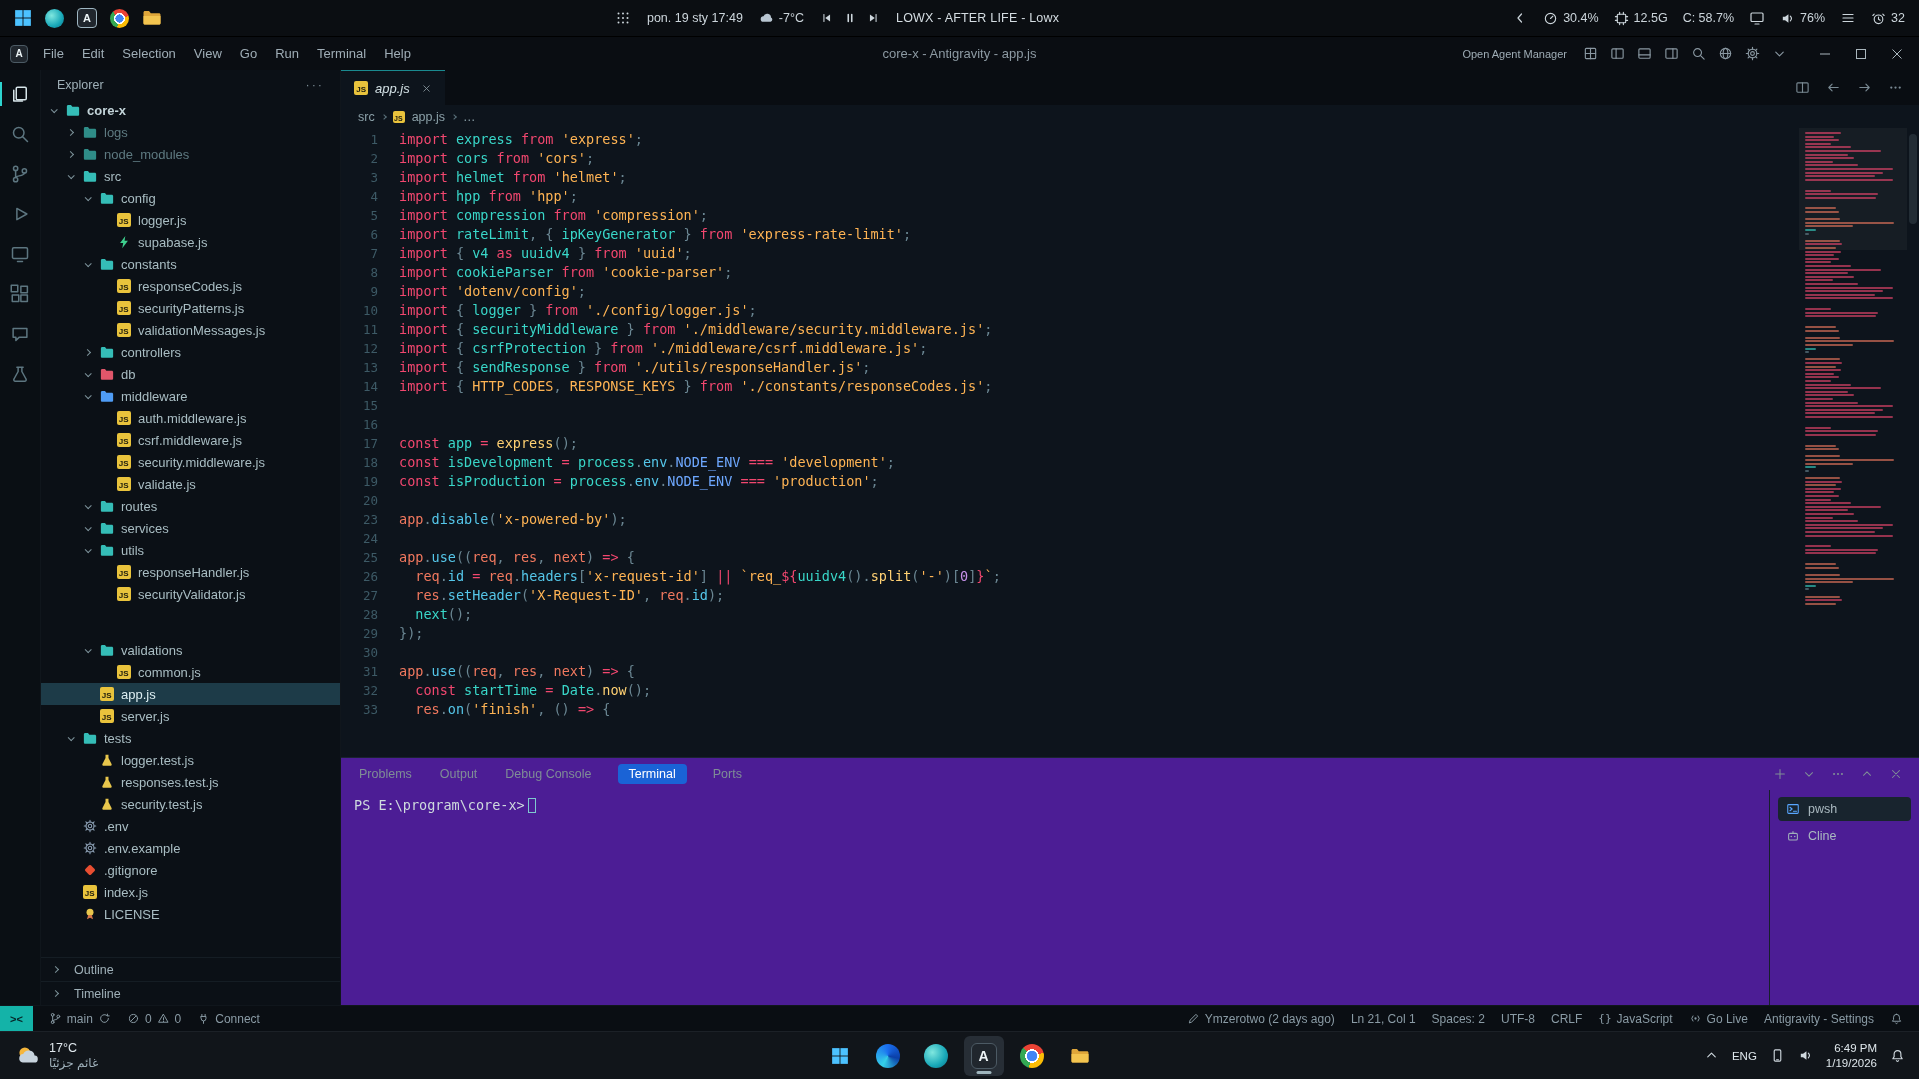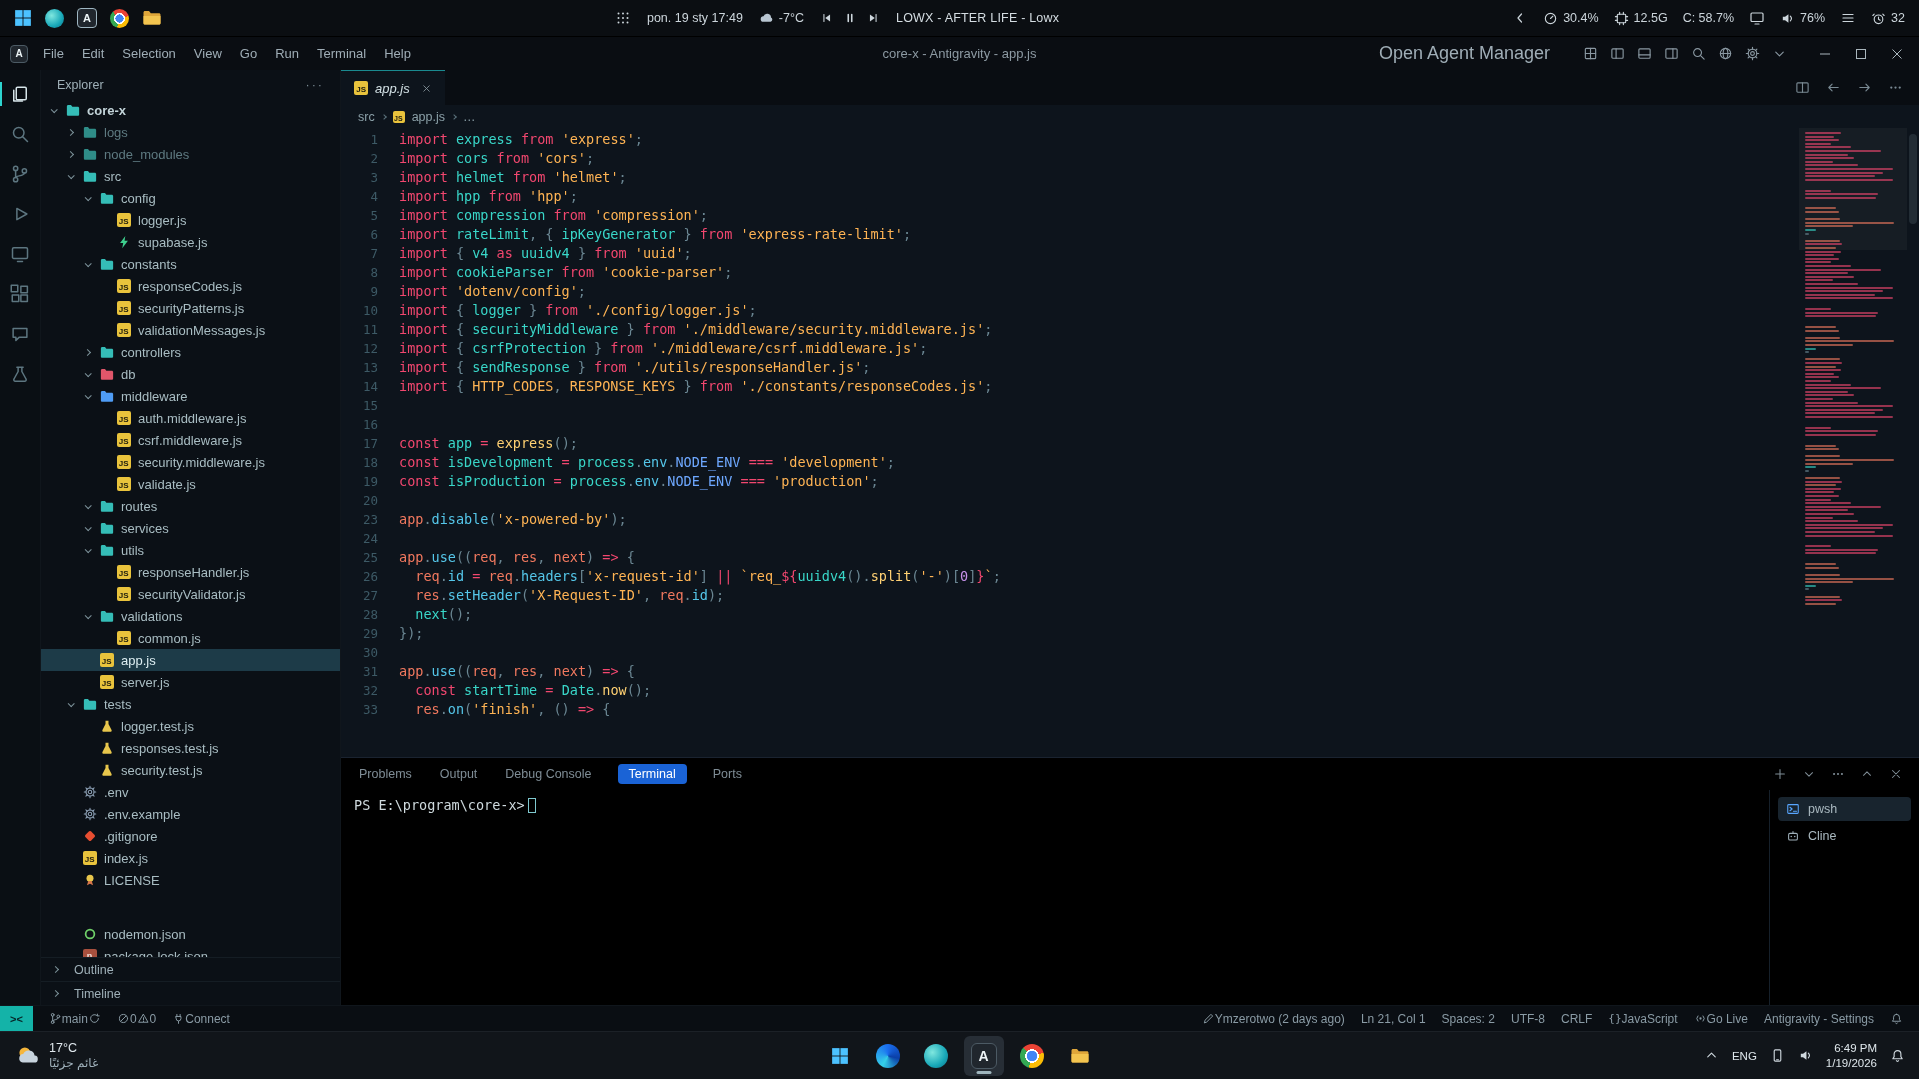--- a/index.html
+++ b/index.html
@@ -26,21 +26,21 @@
   .media-title { color:#d5dde2; letter-spacing:.2px; }
   .media-controls { display:flex; align-items:center; gap:9px; color:#cfd8de; }
   .media-controls svg { width:14px; height:14px; }
 
   
   #titlebar { flex:0 0 33px; background:#0a0d12; display:flex; align-items:center; padding-left:10px; font-size:13px; color:#9fadb6; position:relative; }
   .menu-item { padding:0 9px; line-height:33px; cursor:default; }
   #window-title { position:absolute; left:50%; transform:translateX(-50%); color:#8d9aa3; pointer-events:none; }
   .tb-actions { margin-left:auto; display:flex; align-items:center; gap:12px; color:#8a98a2; padding-right:4px; }
   .tb-actions svg { width:15px; height:15px; }
-  .agent-btn { color:#9fadb6; font-size:18px; margin-right:21px; cursor:pointer; }
+  .agent-btn { color:#9fadb6; font-size:11px; margin-right:4px; cursor:pointer; }
   .win-controls { display:flex; margin-left:8px; }
   .win-btn { width:36px; height:33px; display:flex; align-items:center; justify-content:center; color:#aab6bd; font-size:14px; }
   .win-btn svg { width:12px; height:12px; }
 
   
   #main { flex:1 1 auto; display:flex; min-height:0; }
 
   #activitybar { flex:0 0 40px; background:#0a0f14; border-right:1px solid #10161c; display:flex; flex-direction:column; align-items:center; padding-top:4px; }
   .act-item { width:40px; height:40px; display:flex; align-items:center; justify-content:center; position:relative; color:#5d7680; cursor:pointer; }
   .act-item svg { width:20px; height:20px; }
@@ -89,38 +89,38 @@
   .tk-k{color:#f2476f} .tk-v{color:#39d7c9} .tk-m{color:#55c7ea} .tk-b{color:#6ea8ff}
   .tk-s{color:#ffb454} .tk-f{color:#ffd173} .tk-n{color:#c792ea} .tk-p{color:#6b8793}
   .tk-o{color:#f2795f} .tk-t{color:#c7dade}
 
   #minimap { flex:0 0 108px; position:relative; padding:4px 6px 0 6px; }
   .mm-viewport { position:absolute; left:0; right:0; top:0; height:122px; background:rgba(255,255,255,0.04); }
   .mm-row { height:2px; margin-bottom:1.6px; border-radius:1px; opacity:.6; }
   #scrollbar { flex:0 0 12px; position:relative; }
   #scrollbar .thumb { position:absolute; top:6px; right:2px; width:8px; height:90px; background:rgba(140,160,170,0.18); border-radius:4px; }
 
-  #panel { flex:0 0 248px; border-top:1px solid #1a2330; display:flex; flex-direction:column; background:#000000; }
+  #panel { flex:0 0 248px; border-top:1px solid #1a2330; display:flex; flex-direction:column; background:#4c1d95; }
   #panel-head { flex:0 0 32px; display:flex; align-items:center; padding:0 16px; gap:24px; font-size:12.5px; color:#7f8d96; }
   .ptab { cursor:pointer; padding:3px 2px; }
   .ptab.active { background:#1a63d6; color:#fff; padding:3px 11px; border-radius:4px; }
   .panel-actions { margin-left:auto; display:flex; align-items:center; gap:15px; color:#7f8d96; }
   .panel-actions svg { width:14px; height:14px; }
   #panel-body { flex:1 1 auto; display:flex; min-height:0; }
   #terminal { flex:1 1 auto; font-family:"DejaVu Sans Mono","Liberation Mono",monospace; font-size:13.5px; color:#cfdade; padding:7px 13px; }
   .cursor-box { display:inline-block; width:8px; height:15px; border:1px solid #7fc9cf; vertical-align:text-bottom; margin-left:3px; }
   #term-side { flex:0 0 150px; border-left:1px solid #16202a; padding:7px 8px; font-size:12.5px; color:#aab9c0; display:flex; flex-direction:column; gap:3px; }
   .sess { display:flex; align-items:center; gap:8px; height:24px; padding:0 8px; border-radius:4px; cursor:pointer; }
   .sess.active { background:#18242e; }
   .sess svg { width:14px; height:14px; }
 
   
   #statusbar { flex:0 0 26px; background:#0a0e13; border-top:1px solid #10161c; display:flex; align-items:center; font-size:12px; color:#8a9ba5; padding-right:8px; }
   .sb-remote { height:100%; background:#14b3a8; color:#062426; display:flex; align-items:center; padding:0 10px; font-weight:bold; font-size:11px; margin-right:8px; cursor:pointer; }
-  .sb-item { display:flex; align-items:center; padding:0 8px; height:100%; cursor:pointer; white-space:nowrap; }
+  .sb-item { display:flex; align-items:center; gap:5px; padding:0 8px; height:100%; cursor:pointer; white-space:nowrap; }
   .sb-item svg { width:13px; height:13px; }
   .sb-right { margin-left:auto; display:flex; align-items:center; }
   .braces { font-family:"DejaVu Sans Mono",monospace; font-size:11px; color:#8a9ba5; }
 
   
   #taskbar { flex:0 0 48px; background:#11151a; border-top:1px solid #1c2127; display:flex; align-items:center; position:relative; }
   #tb-weather { display:flex; align-items:center; gap:9px; padding:0 14px; cursor:pointer; }
   .weather-txt { display:flex; flex-direction:column; line-height:1.2; }
   .weather-temp { font-size:12.5px; color:#dfe7ec; }
   .weather-desc { font-size:12px; color:#9fb0ba; }
@@ -592,21 +592,21 @@
               <span class="jsbadge">JS</span>
             </span>
             <span class="tlabel">responseHandler.js</span>
           </div>
           <div class="row" style="padding-left: 74px;">
             <span class="ticon">
               <span class="jsbadge">JS</span>
             </span>
             <span class="tlabel">securityValidator.js</span>
           </div>
-          <div class="row" style="padding-left: 44px;">
+          <div class="row" style="padding-left: 44px; margin-top: 34px;">
             <span class="chev exp"></span>
             <span class="ticon">
               <svg width="15" height="13" viewBox="0 0 16 14">
                 <path d="M1 2.8C1 2 1.7 1.3 2.5 1.3h3.2l1.6 1.9h6.2c.8 0 1.5.7 1.5 1.5v7.5c0 .8-.7 1.5-1.5 1.5h-11C1.7 13.7 1 13 1 12.2z" fill="#35bdb7"></path>
               </svg>
             </span>
             <span class="tlabel">validations</span>
           </div>
           <div class="row" style="padding-left: 74px;">
             <span class="ticon">

